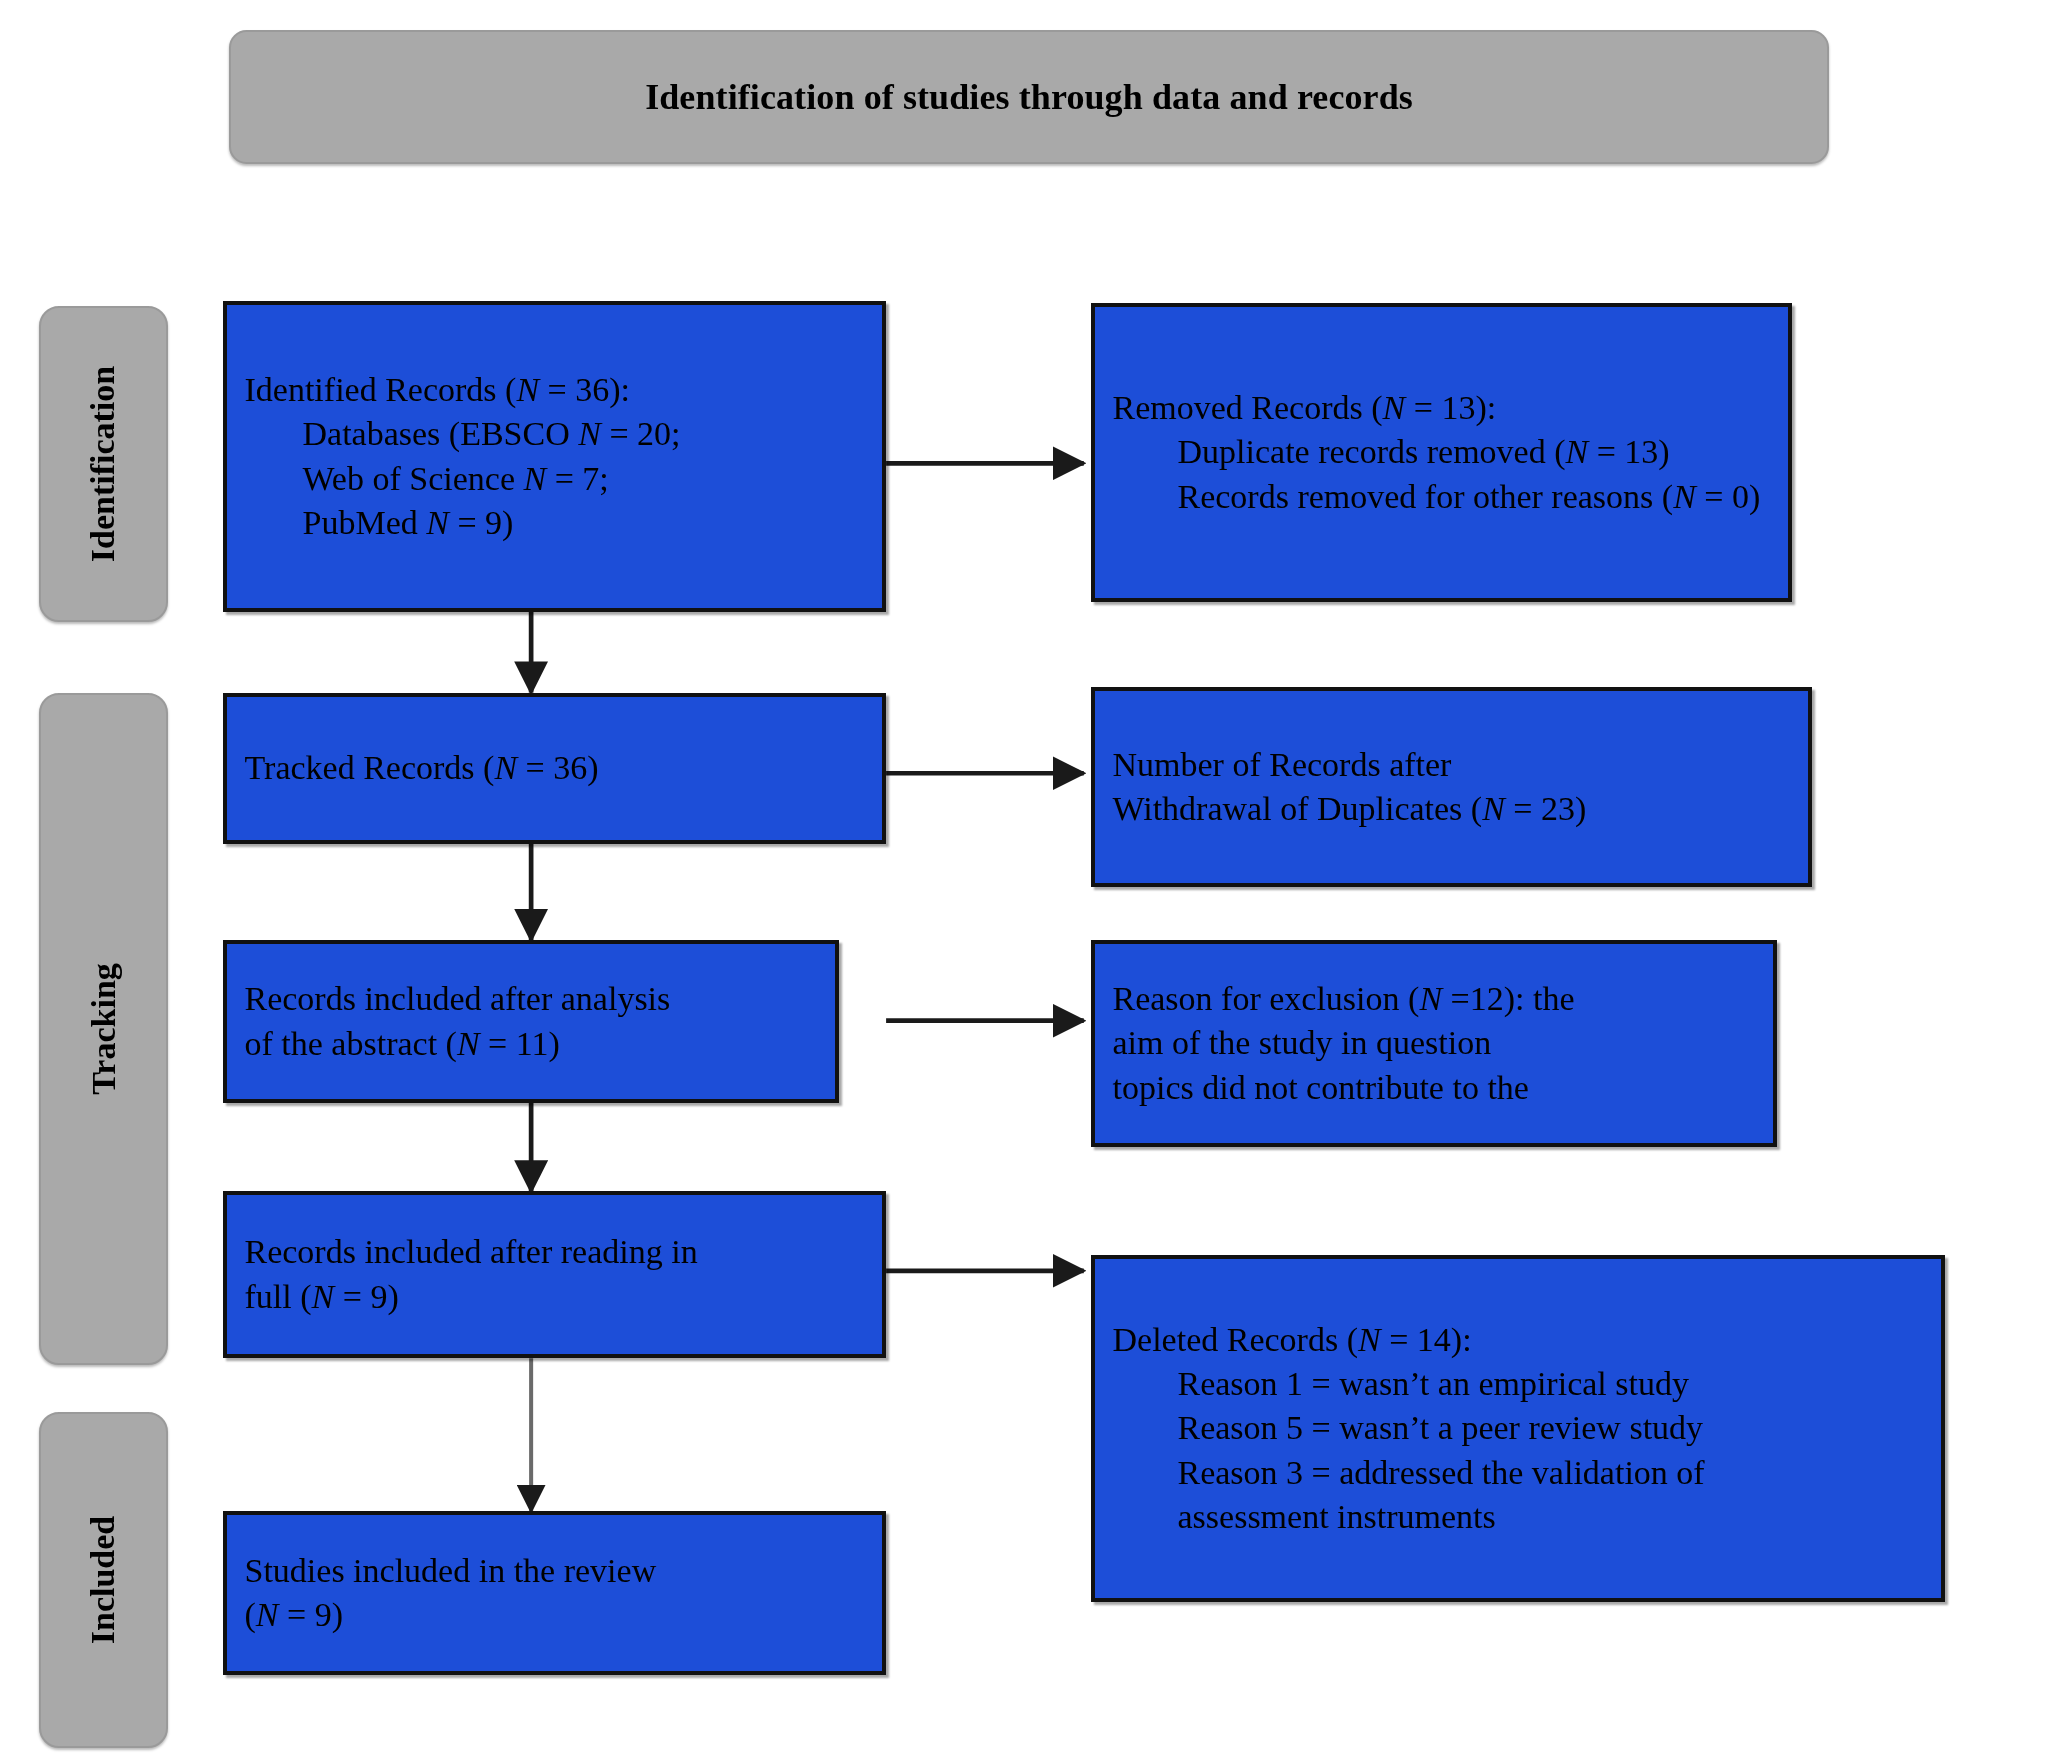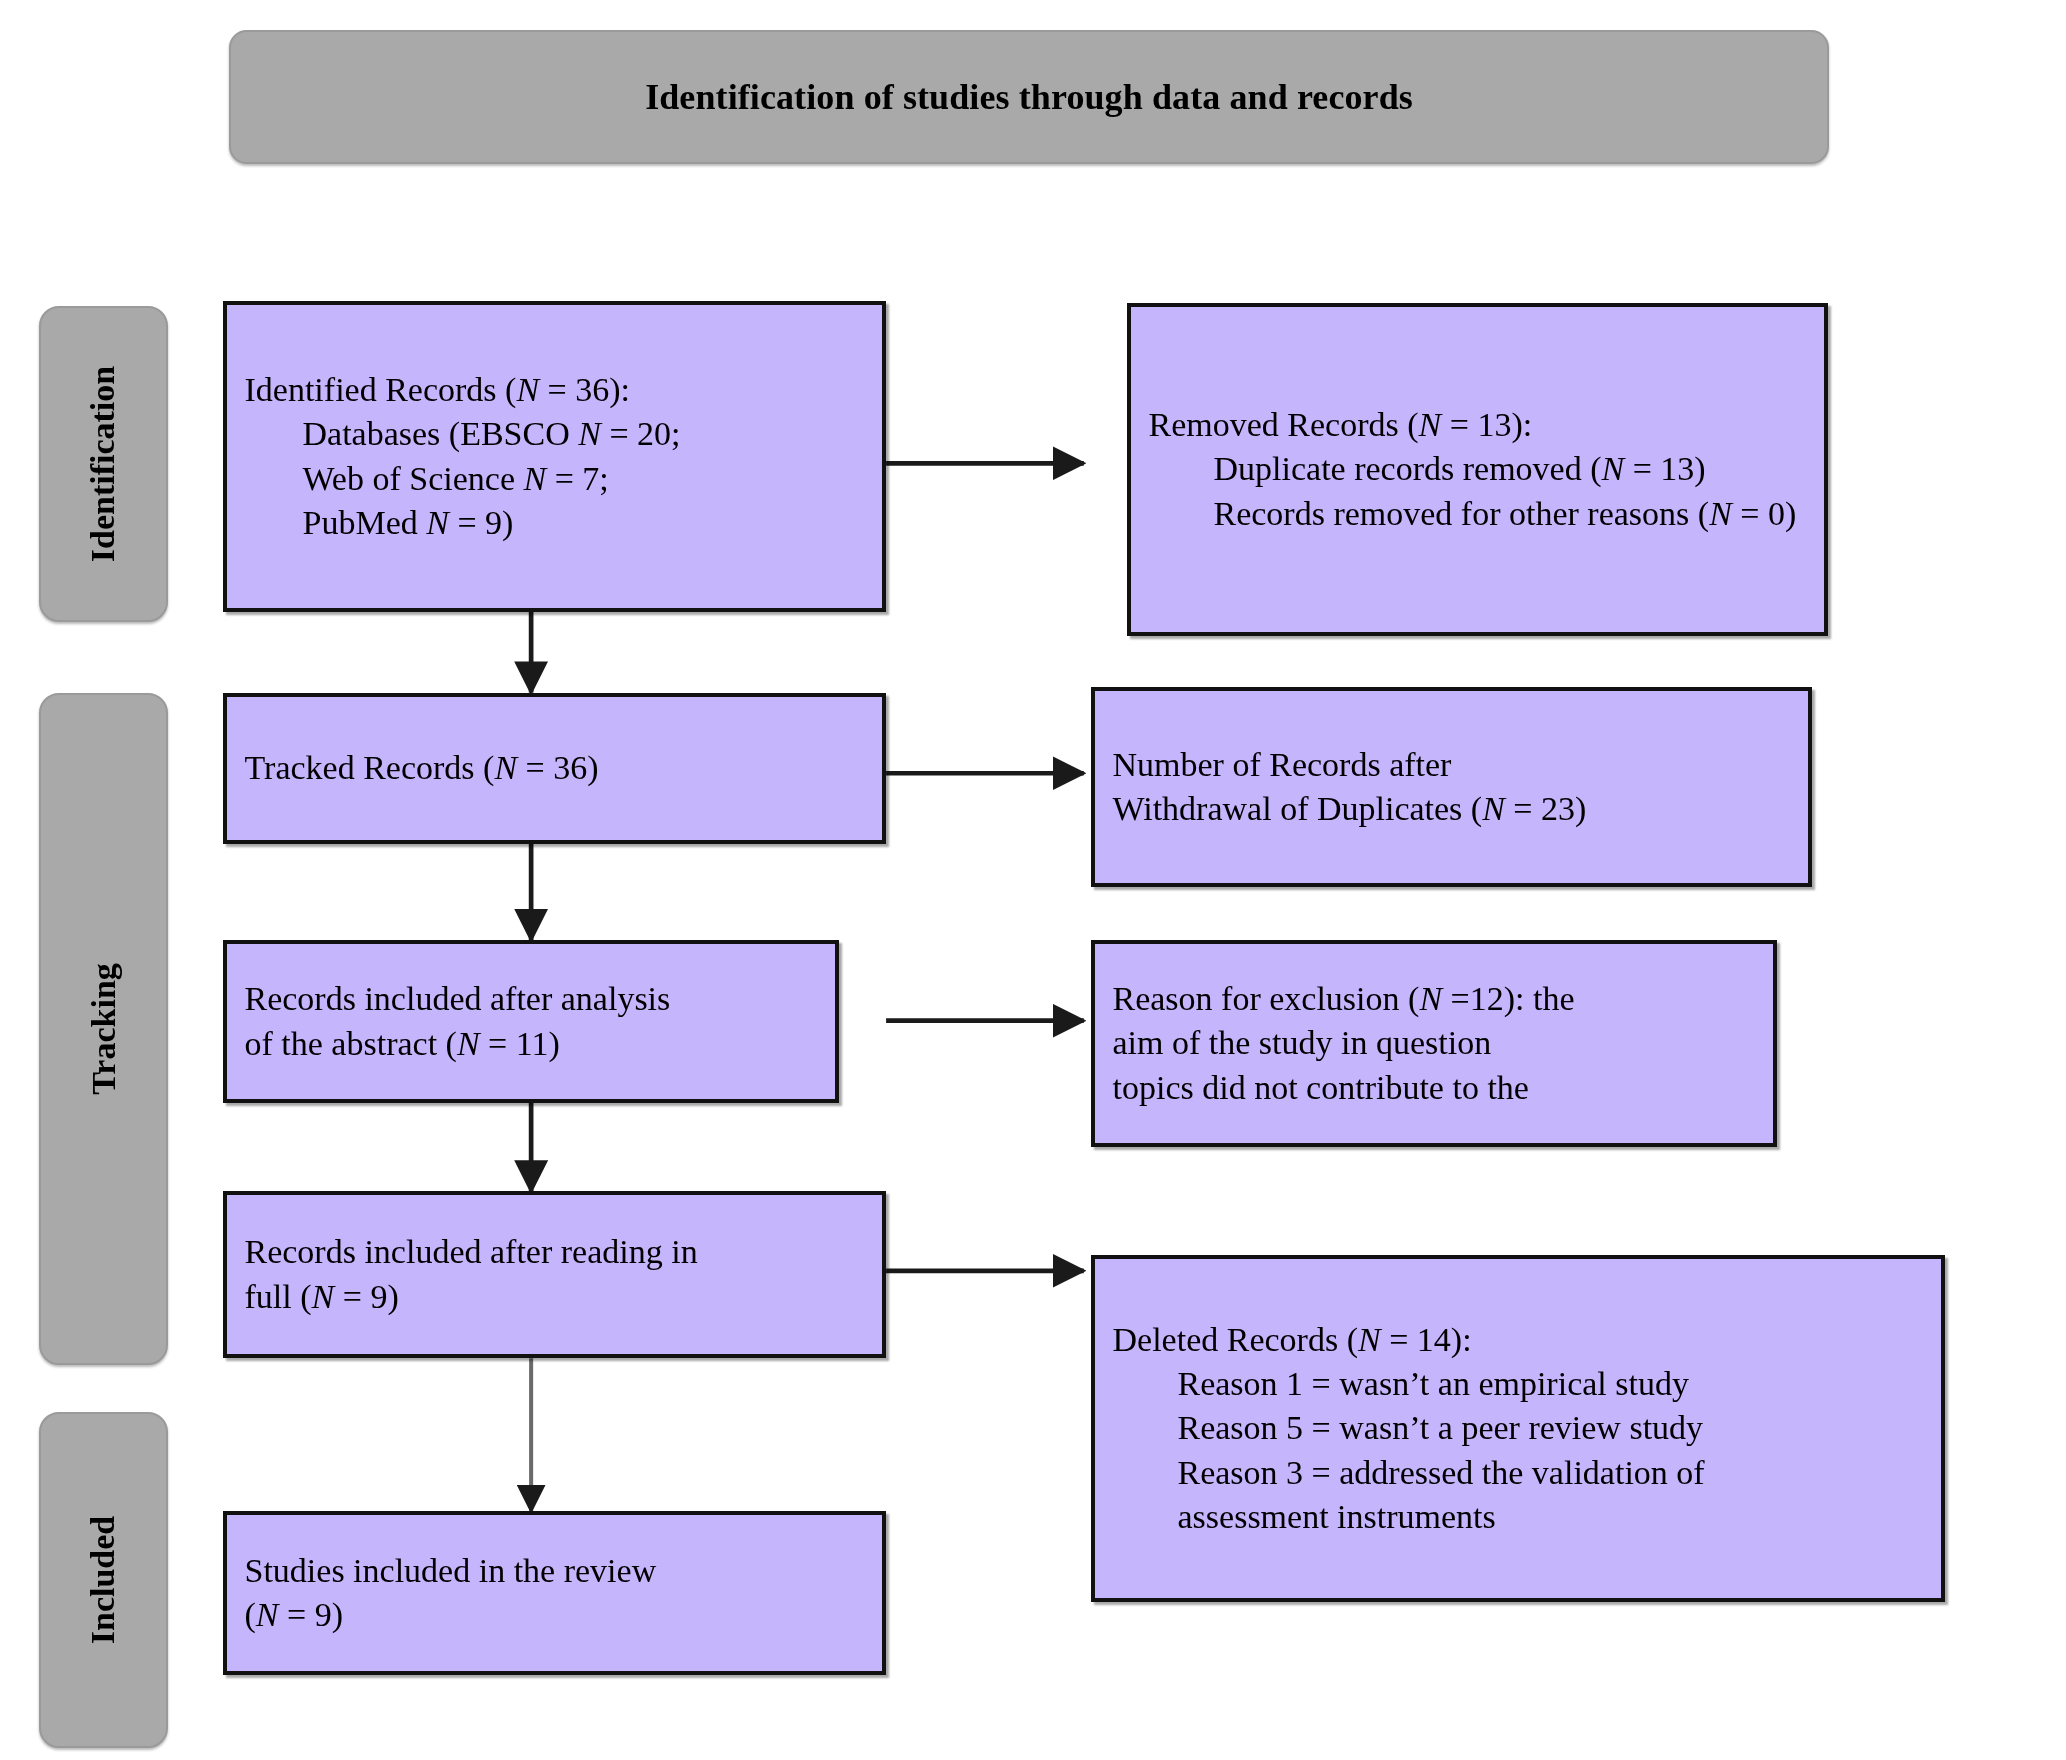--- a/index.html
+++ b/index.html
@@ -58,21 +58,21 @@
     font-size: 34px;
     white-space: nowrap;
     transform: rotate(-90deg);
     transform-origin: center center;
     color: #000;
   }
 
   
   .pbox {
     position: absolute;
-    background: #c4b5fd;
+    background: #1d4ed8;
     border: 4px solid #111111;
     box-sizing: border-box;
     box-shadow: 2.7px 3.4px 2px rgba(0,0,0,0.34);
     display: flex;
     flex-direction: column;
     justify-content: center;
   }
   .pbox .lines {
     padding: 0 17.5px;
   }
@@ -191,21 +191,21 @@
     <div class="lines">
       <div class="pline">
         <span>Studies included in the review</span><span class="ital"></span><span></span>
       </div>
       <div class="pline">
         <span>(</span><span class="ital">N</span><span> = 9)</span>
       </div>
     </div>
   </div>
 
-  <div class="pbox" style="left:1091px; top:303px; width:701px; height:333px;margin-left:36px;">
+  <div class="pbox" style="left:1091px; top:303px; width:701px; height:299px;">
     <div class="lines">
       <div class="pline">
         <span>Removed Records (</span><span class="ital">N</span><span> = 13):</span>
       </div>
       <div class="pline indent-2">
         <span>Duplicate records removed (</span><span class="ital">N</span><span> = 13)</span>
       </div>
       <div class="pline indent-2">
         <span>Records removed for other reasons (</span><span class="ital">N</span><span> = 0)</span>
       </div>

